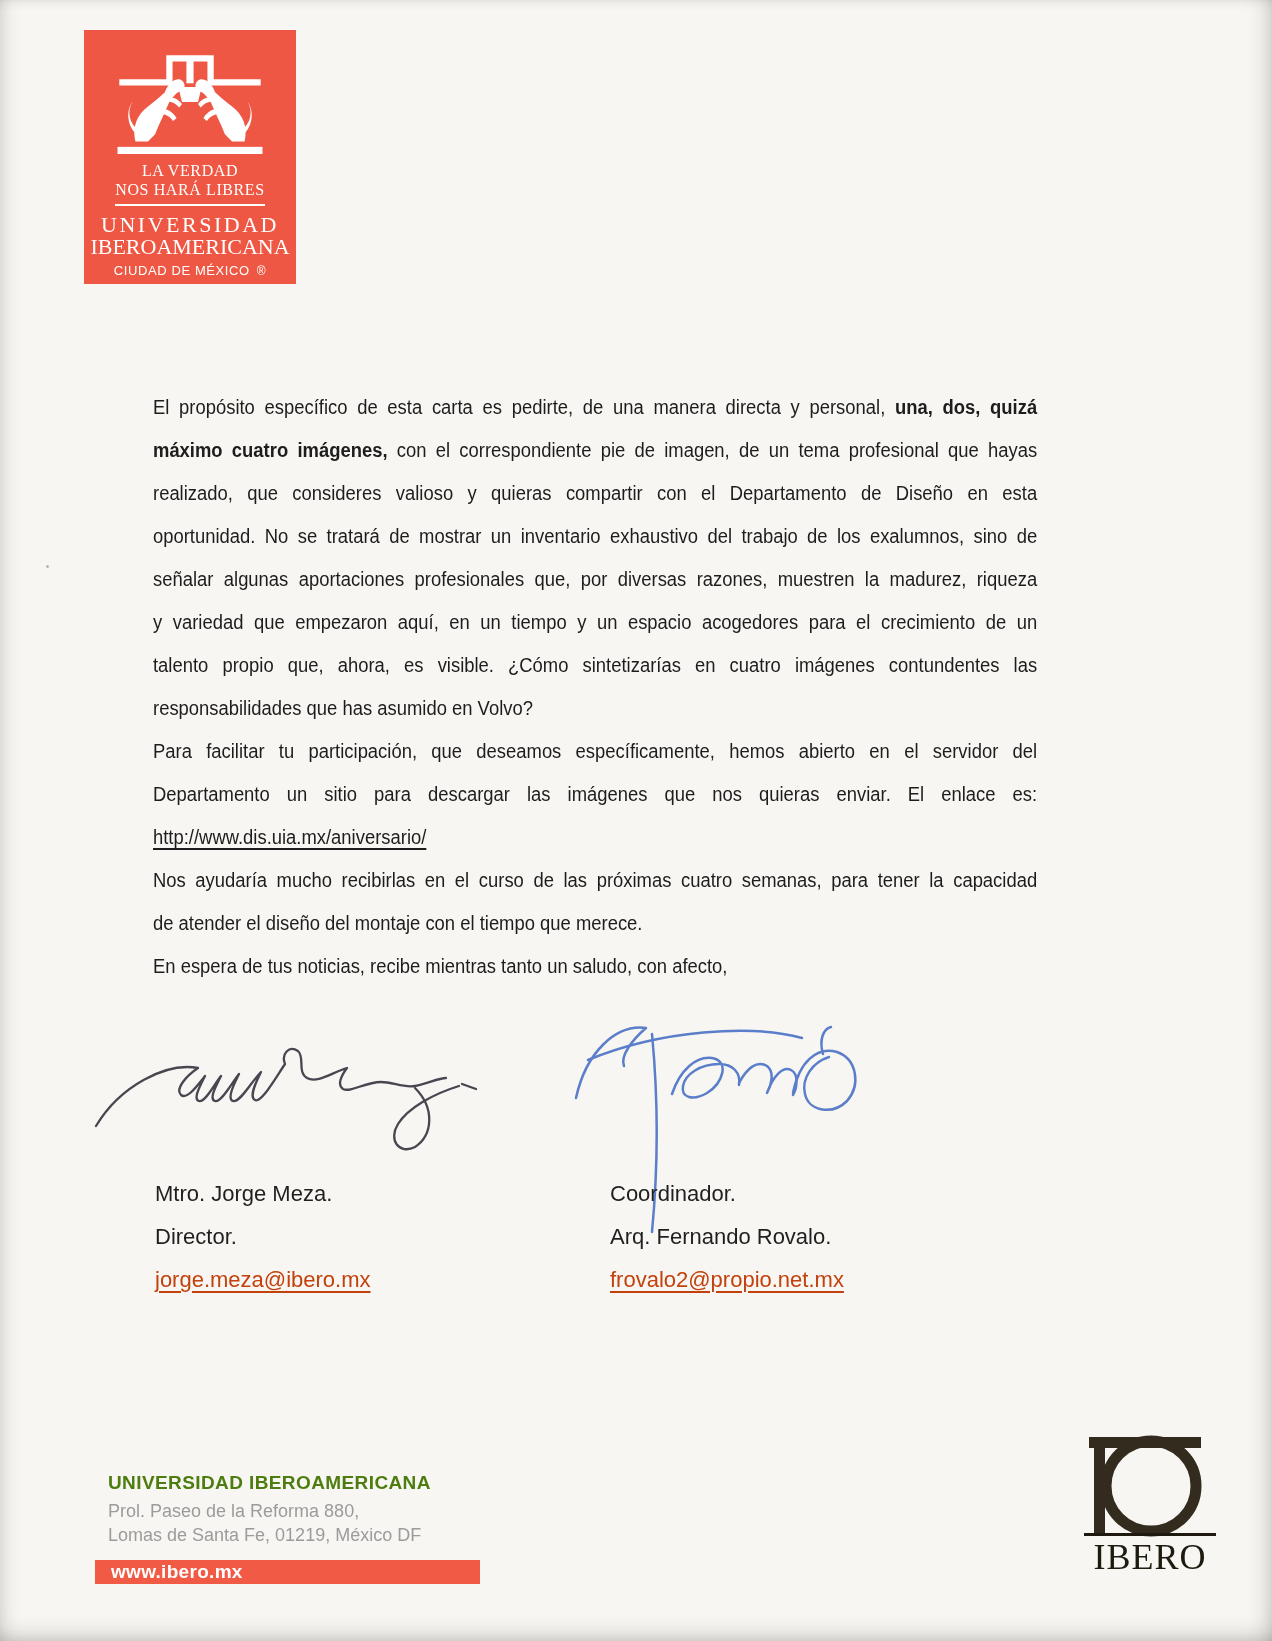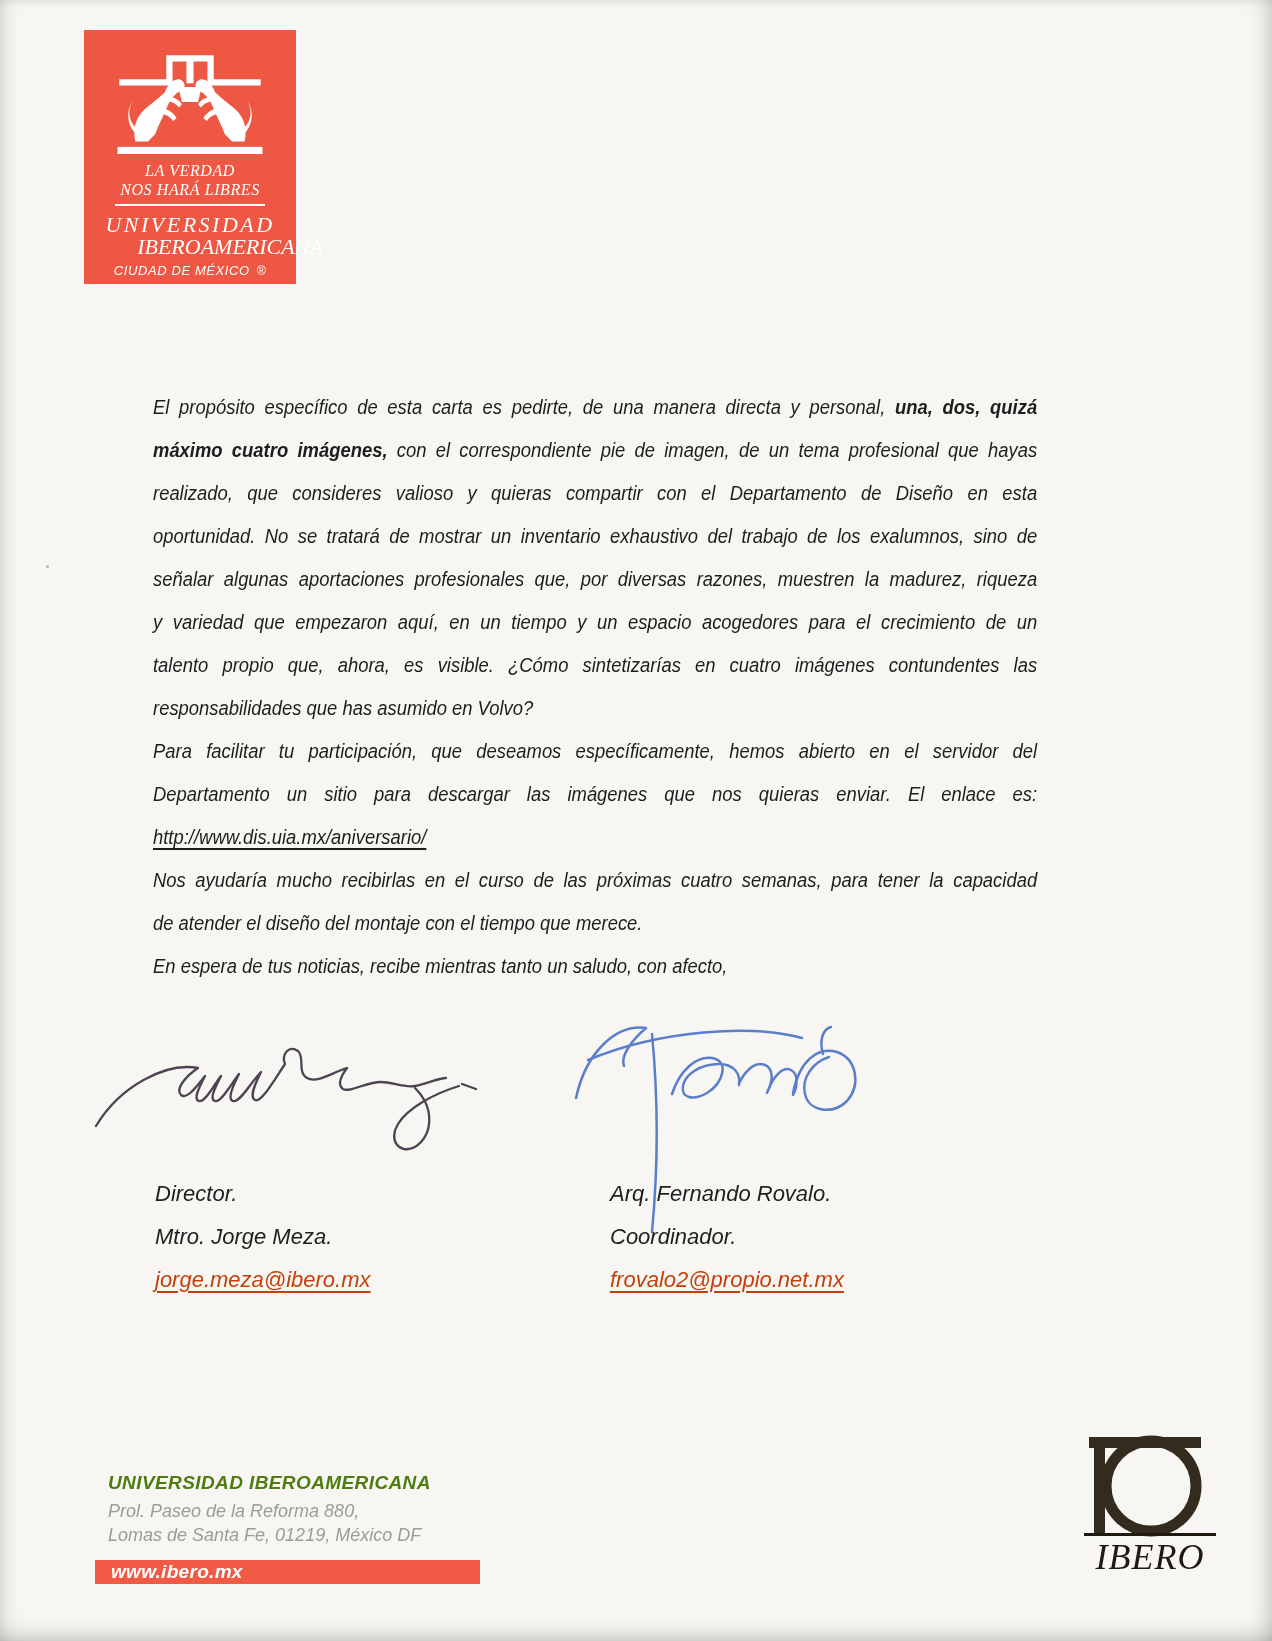--- a/index.html
+++ b/index.html
@@ -4,36 +4,35 @@
 <style>
   html,body{margin:0;padding:0;background:#d9d7d4;}
   .page{
     position:relative;width:1272px;height:1641px;margin:0 auto;
     background:#f8f6f2;overflow:hidden;
     font-family:"Liberation Sans", sans-serif;color:#222;
     box-shadow:inset 14px 0 22px -16px rgba(0,0,0,.22),
                inset -16px 0 24px -16px rgba(0,0,0,.25),
                inset 0 -18px 26px -18px rgba(0,0,0,.25),
                inset 0 10px 14px -12px rgba(0,0,0,.10);
-    font-style:italic;
   }
 
   
   .lh-block{
     position:absolute;left:84px;top:30px;width:212px;height:254px;
     background:#ee5743;color:#fff;text-align:center;
   }
   .crest{position:absolute;left:21px;top:16px;width:170px;height:114px;}
   .motto{position:absolute;left:0;top:131px;width:100%;
     font-family:"Liberation Serif", serif;font-size:16px;line-height:19px;letter-spacing:.6px;}
   .lh-rule{position:absolute;left:31px;top:174px;width:150px;height:2px;background:#fff;}
   .uni1{position:absolute;left:0;top:182px;width:100%;
     font-family:"Liberation Serif", serif;font-size:22px;letter-spacing:2.5px;}
   .uni2{position:absolute;left:0;top:204px;width:100%;
-    font-family:"Liberation Serif", serif;font-size:22px;letter-spacing:0;padding-left:40px;}
+    font-family:"Liberation Serif", serif;font-size:22px;letter-spacing:0;}
   .city{position:absolute;left:0;top:233px;width:100%;font-size:13px;letter-spacing:.6px;}
   .city .reg{font-size:12px;margin-left:7px;}
 
   
   .bodytext{
     position:absolute;left:153px;top:386px;width:960px;
     transform:scaleX(0.921);transform-origin:left top;
     font-size:20px;line-height:43px;color:#1d1d1d;
   }
   .bline{text-align:justify;text-align-last:justify;}
@@ -136,27 +135,27 @@
     <path d="M16,102 C26,56 56,28 86,32 C72,44 60,60 64,70"></path>
     <path d="M28,64 C100,34 192,28 242,42"></path>
     <path d="M92,38 C97,90 99,162 92,236"></path>
     <path d="M112,98 C120,74 136,60 152,62 C170,65 163,87 147,97 C133,105 121,102 123,90 C125,78 141,68 159,68 C173,68 181,77 179,89"></path>
     <path d="M179,87 C187,72 197,64 207,70 C215,76 211,90 207,97 C213,80 223,70 231,74 C239,78 237,92 233,99"></path>
     <path d="M233,97 C239,66 257,50 277,56 C297,63 301,89 287,105 C273,119 249,116 245,98 C241,82 253,66 269,61"></path>
     <path d="M263,58 C259,44 263,33 271,31"></path>
   </svg>
 
   <div class="signer" style="left:155px;top:1172px;">
+    <div class="row">Mtro. Jorge Meza.</div>
     <div class="row">Director.</div>
-    <div class="row">Mtro. Jorge Meza.</div>
     <div class="row"><a>jorge.meza@ibero.mx</a></div>
   </div>
   <div class="signer" style="left:610px;top:1172px;">
+    <div class="row">Coordinador.</div>
     <div class="row">Arq. Fernando Rovalo.</div>
-    <div class="row">Coordinador.</div>
     <div class="row"><a>frovalo2@propio.net.mx</a></div>
   </div>
 
   <div class="f-org">UNIVERSIDAD IBEROAMERICANA</div>
   <div class="f-addr">
     <div>Prol. Paseo de la Reforma 880,</div>
     <div>Lomas de Santa Fe, 01219, México DF</div>
   </div>
   <div class="f-bar">
     <span>www.ibero.mx</span>

